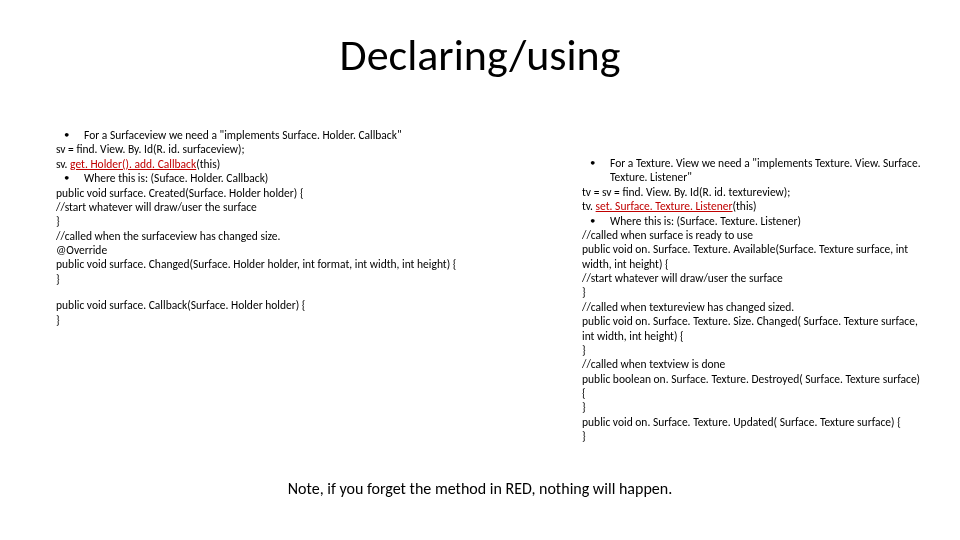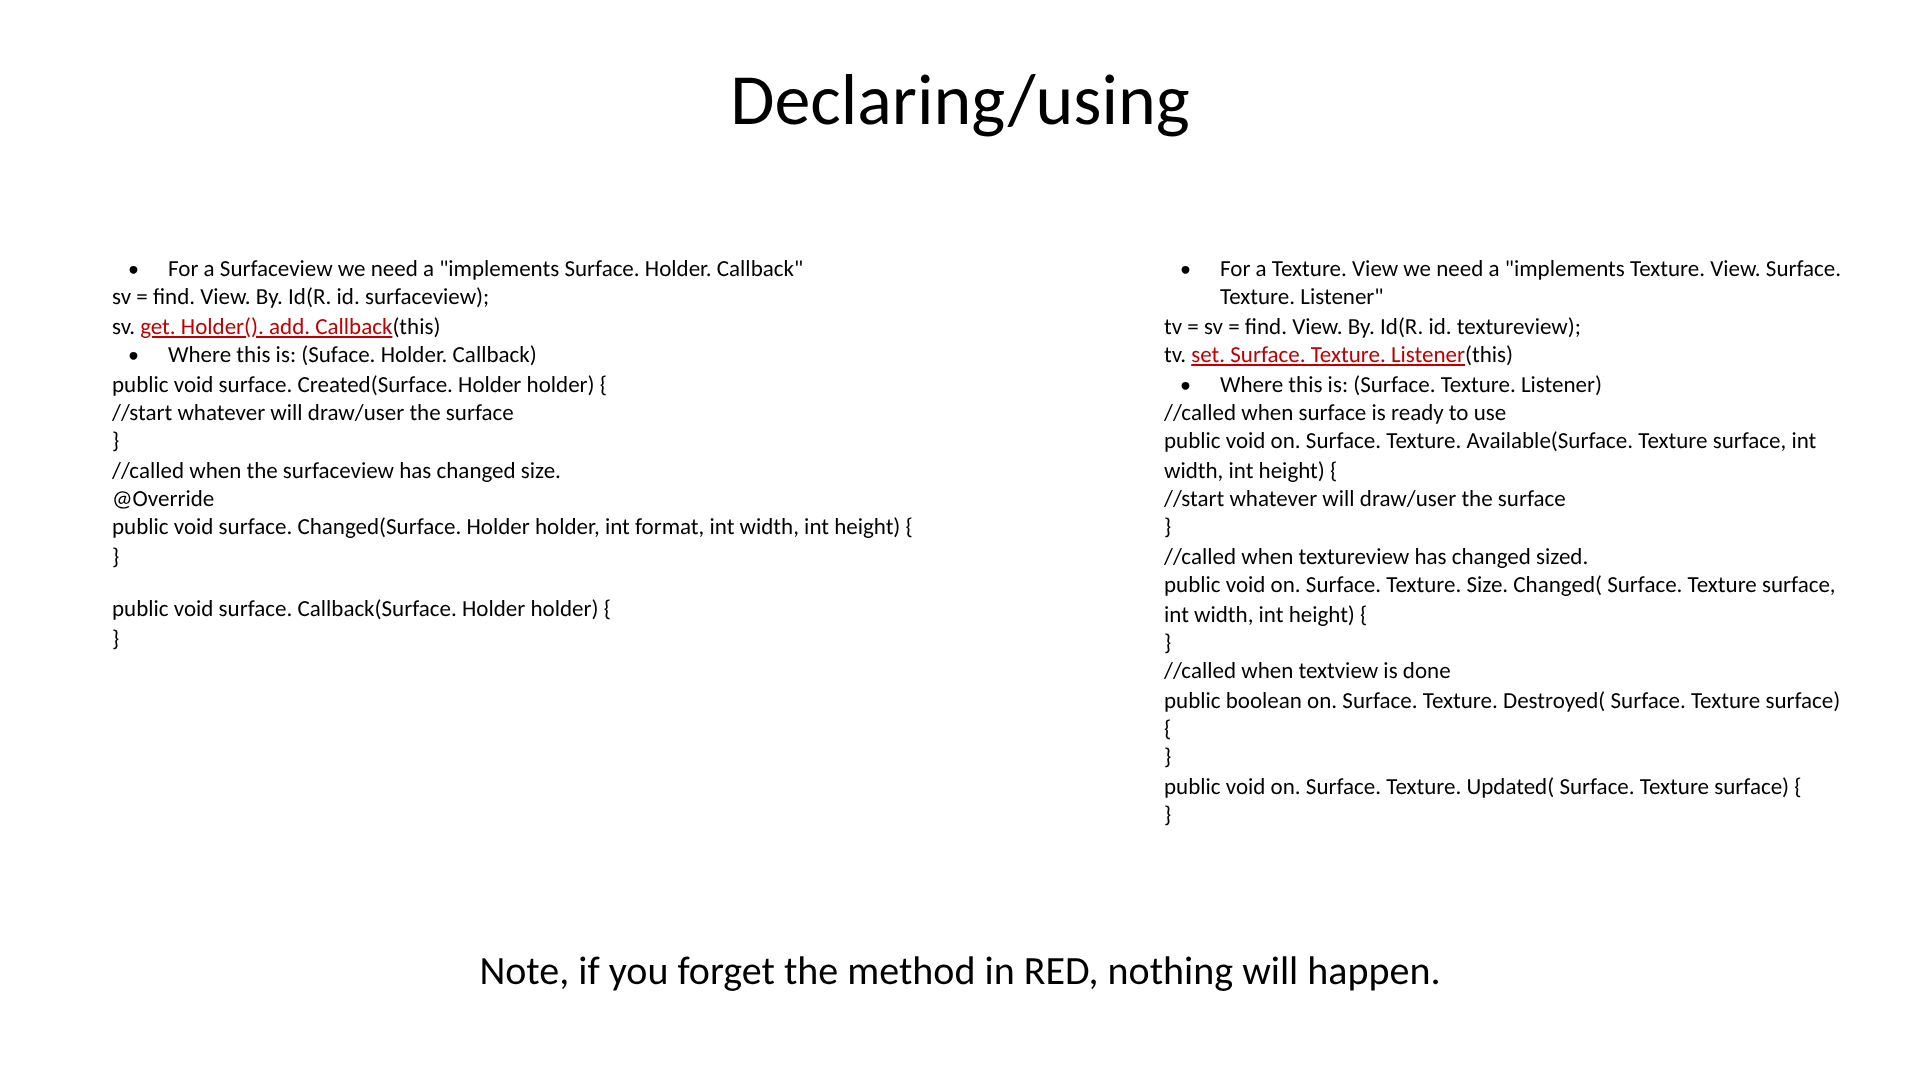--- a/index.html
+++ b/index.html
@@ -17,40 +17,40 @@
     height: 540px;
     position: relative;
     box-sizing: border-box;
   }
   .title {
     position: absolute;
     top: 28px;
     left: 0;
     width: 100%;
     text-align: center;
-    font-size: 36px;
+    font-size: 44px;
     font-weight: 400;
     color: #000000;
     letter-spacing: 0px;
   }
   .cols {
     position: absolute;
     top: 128px;
     left: 56px;
     right: 36px;
     display: flex;
     gap: 16px;
   }
   .col {
     font-size: 11.5px;
     line-height: 1.25;
     color: #000000;
   }
   .col-left  { flex: 0 0 510px; }
-  .col-right { flex: 1 1 auto; }
+  .col-right { flex: 1 1 auto; margin-top: 28px; }
   ul.bul {
     list-style: none;
     padding: 0;
     margin: 0;
   }
   ul.bul > li {
     position: relative;
     padding-left: 28px;
   }
   ul.bul > li::before {
@@ -66,21 +66,21 @@
     margin: 0;
     padding: 0;
   }
   .spacer { height: 12px; }
   .note {
     position: absolute;
     left: 0;
     width: 100%;
     bottom: 42px;
     text-align: center;
-    font-size: 20px;
+    font-size: 16px;
     color: #000000;
   }
 </style>
 </head>
 <body>
 
 <div class="slide">
 
   <div class="title">Declaring/using</div>
 

